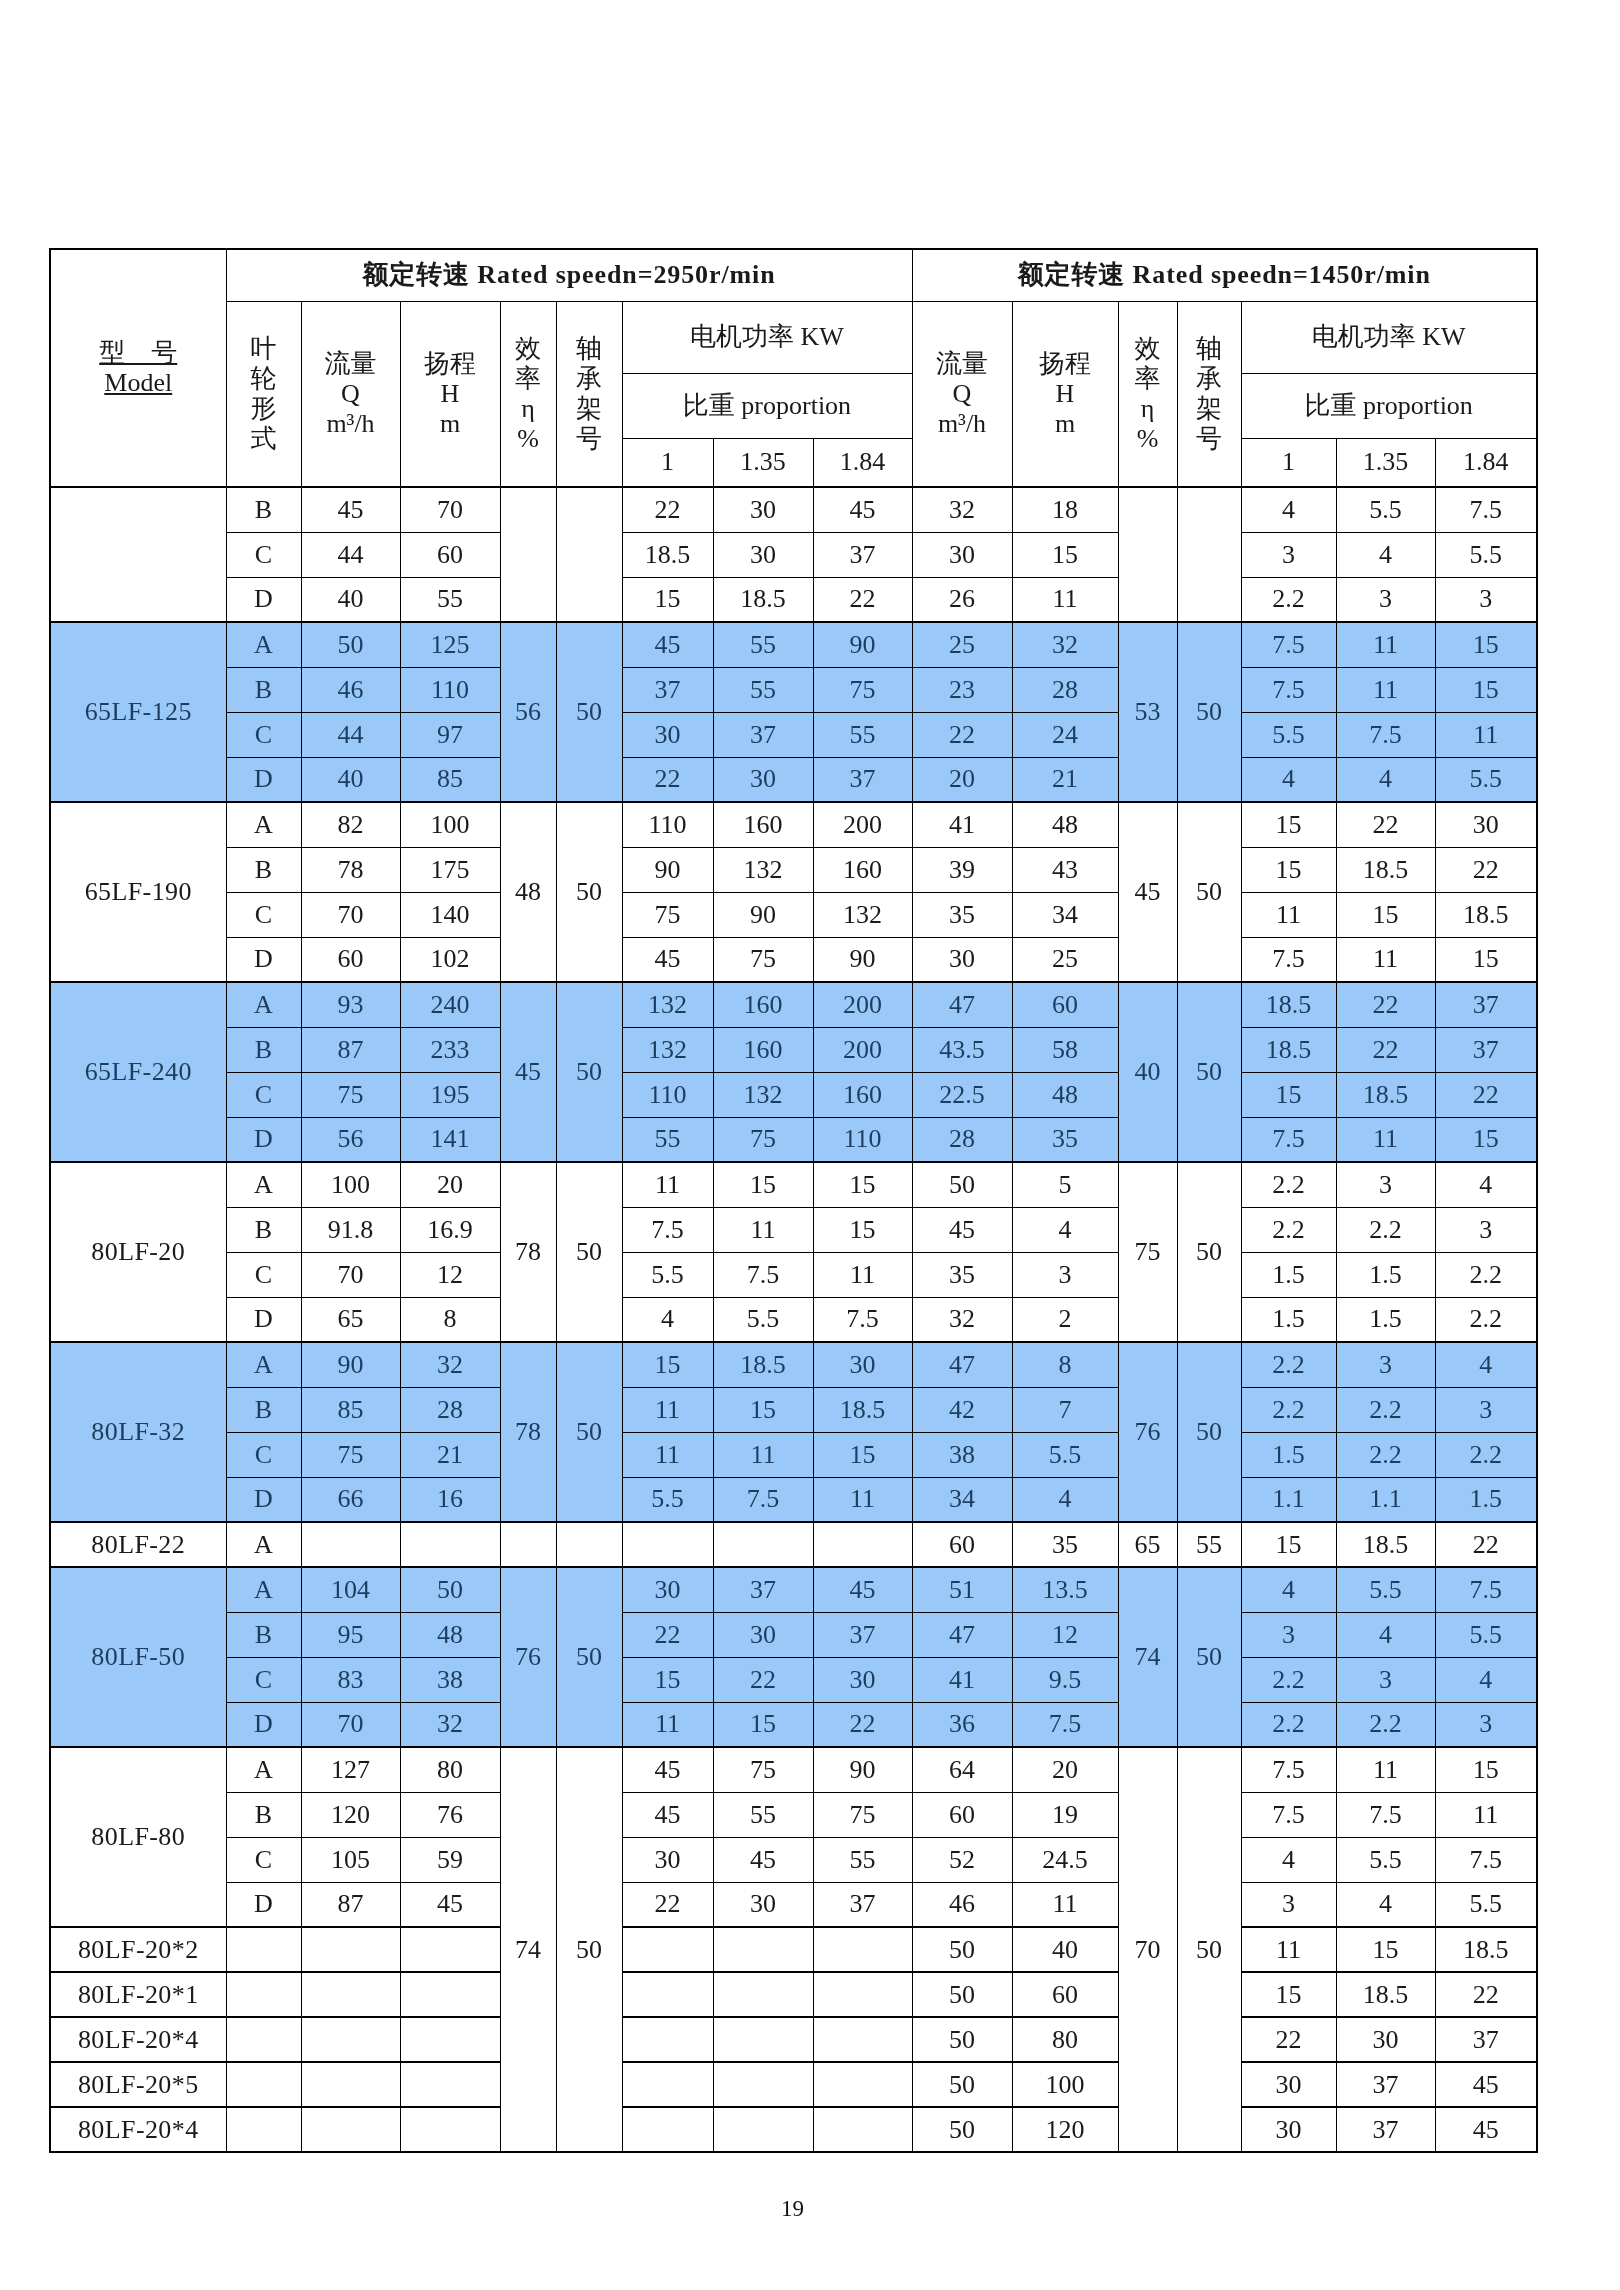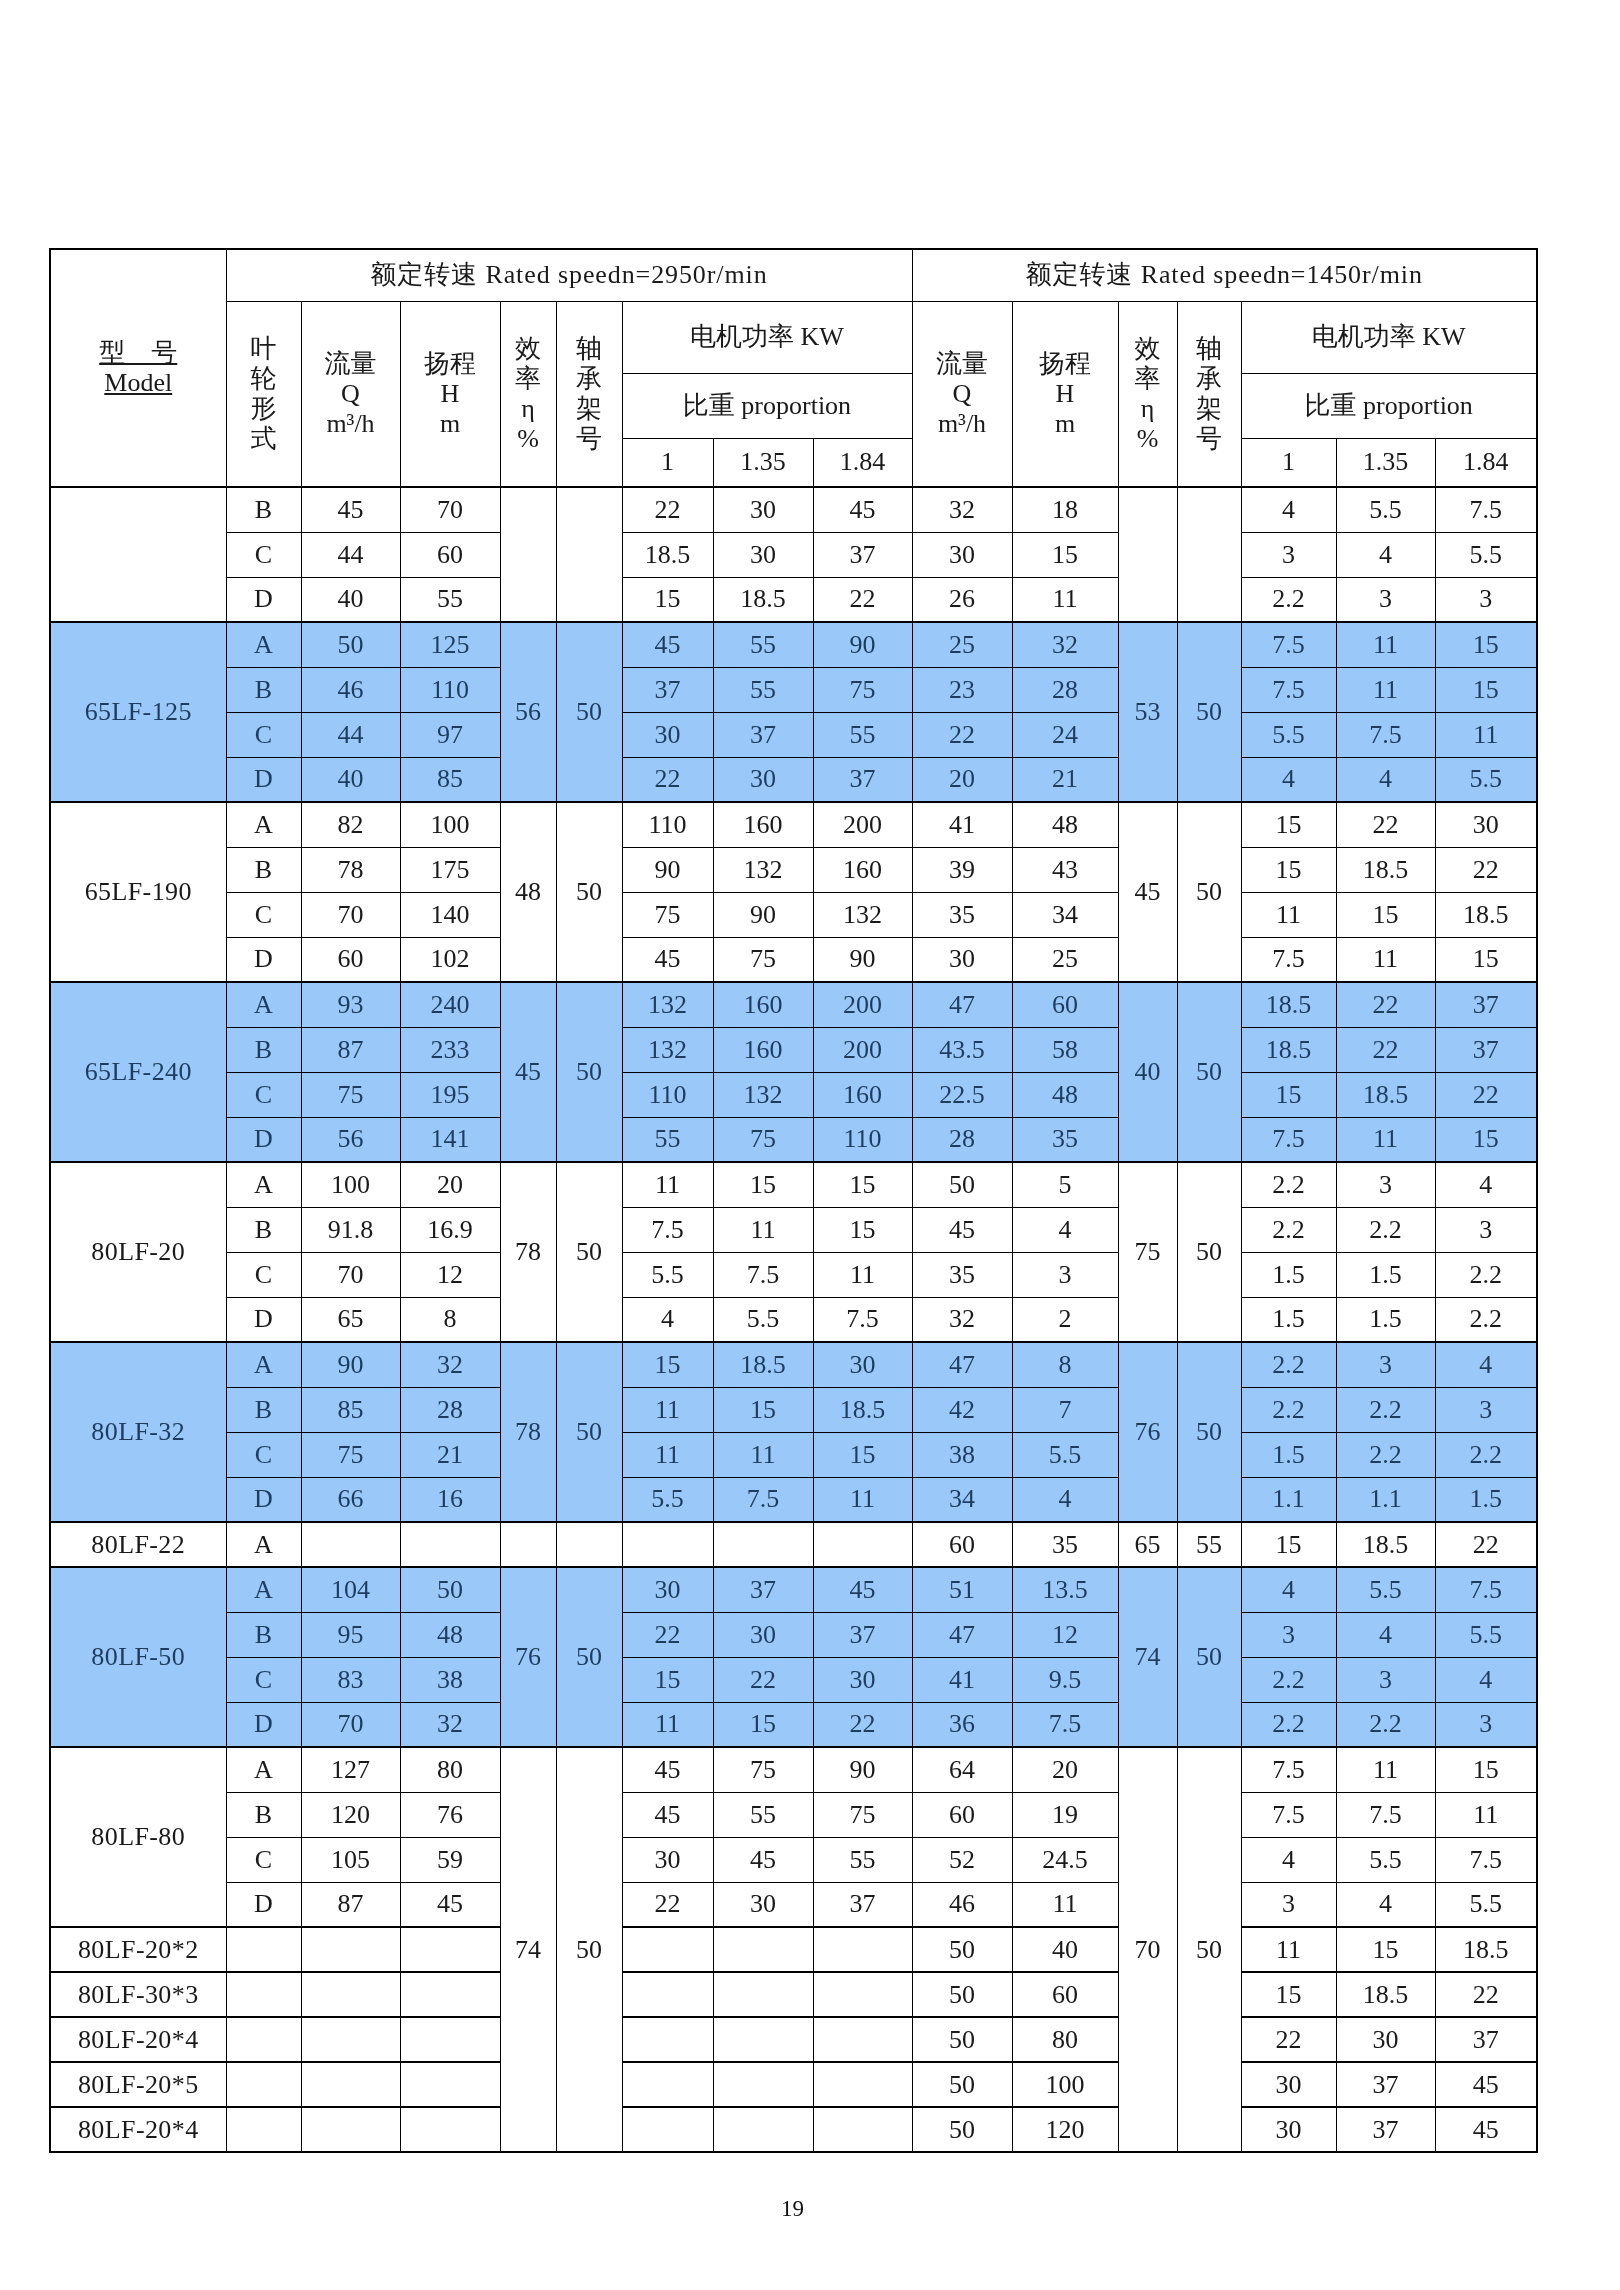--- a/index.html
+++ b/index.html
@@ -16,21 +16,21 @@
     border:1.3px solid #000;
     text-align:center;vertical-align:middle;
     padding:0;overflow:hidden;
     font-size:26px;line-height:1.15;
   }
   tr.hr1{height:52px;}
   tr.hr2{height:72px;}
   tr.hr3{height:65px;}
   tr.hr4{height:49px;}
   tbody tr{height:45px;}
-  td.gtitle{font-weight:normal;font-size:27px;letter-spacing:0.9px;}
+  td.gtitle{font-weight:bold;font-size:27px;letter-spacing:0.9px;}
   td.mline{white-space:pre-line;line-height:1.45;font-size:25px;}
   td.model-h{white-space:pre-line;line-height:1.8;font-size:26px;text-decoration:underline;}
   tr.gs td{border-top-width:2.7px;}
   tbody tr.hl td{background:#9ac9f9;color:#1d3d5f;}
   td.model{font-size:26px;letter-spacing:0.4px;margin-left:48px;}
   .footer{
     position:absolute;left:49px;top:2196px;width:1487px;
     text-align:center;font-size:23px;color:#111;
     font-family:"Liberation Serif","DejaVu Serif",serif;
   }
@@ -585,21 +585,21 @@
           <td></td>
           <td></td>
           <td></td>
           <td>50</td>
           <td>40</td>
           <td>11</td>
           <td>15</td>
           <td>18.5</td>
         </tr>
         <tr class="gs">
-          <td class="model">80LF-30*3</td>
+          <td class="model">80LF-20*1</td>
           <td></td>
           <td></td>
           <td></td>
           <td></td>
           <td></td>
           <td></td>
           <td>50</td>
           <td>60</td>
           <td>15</td>
           <td>18.5</td>

